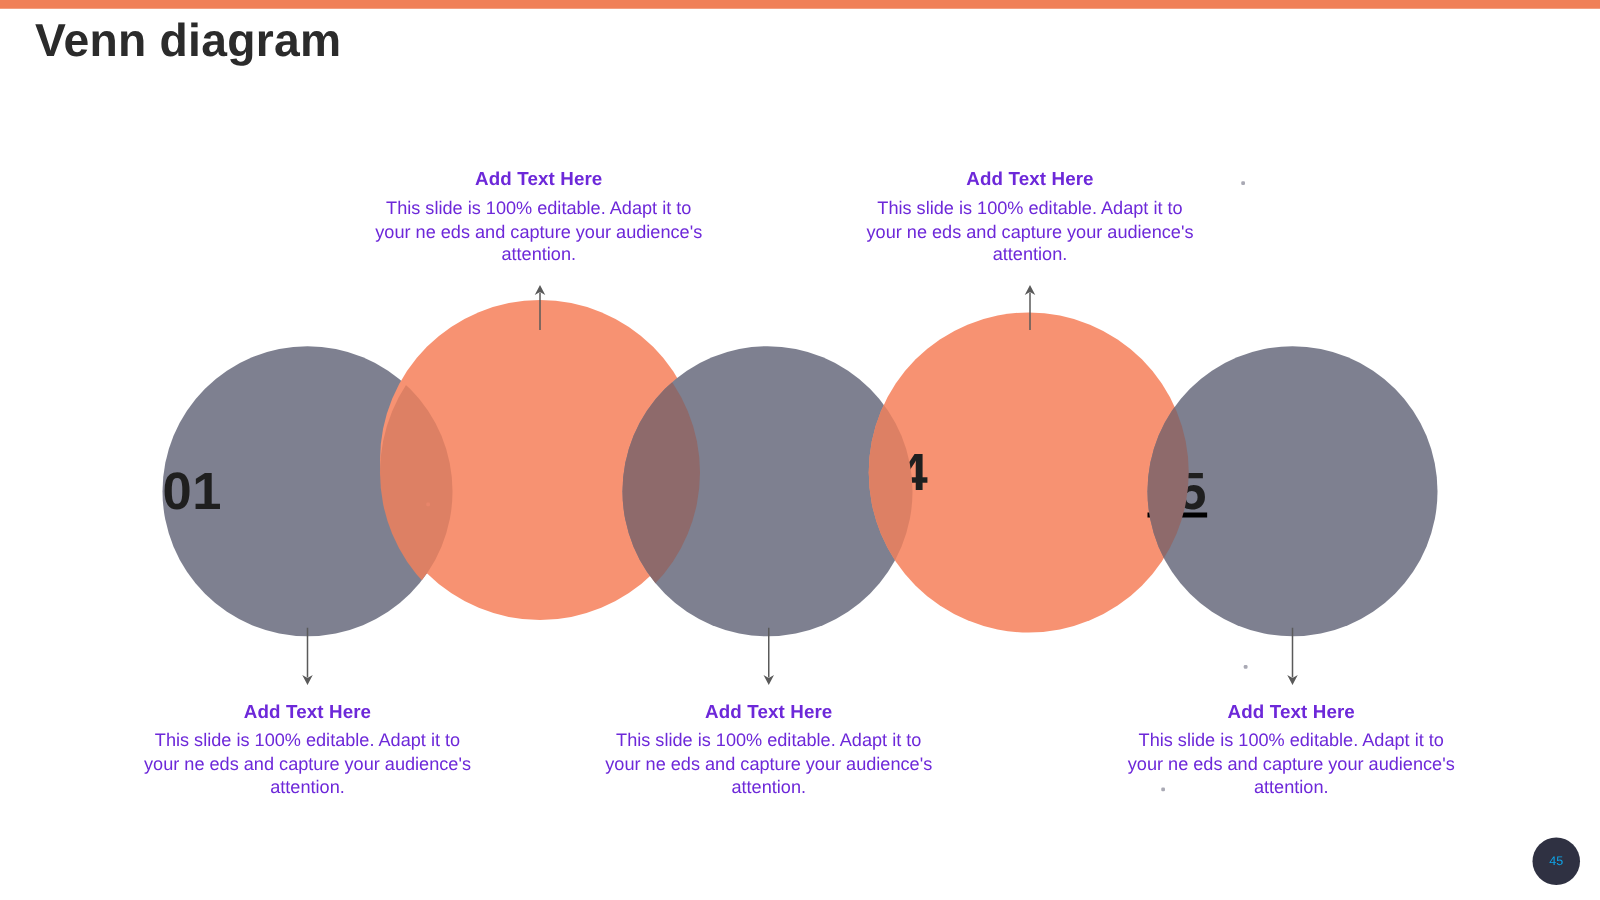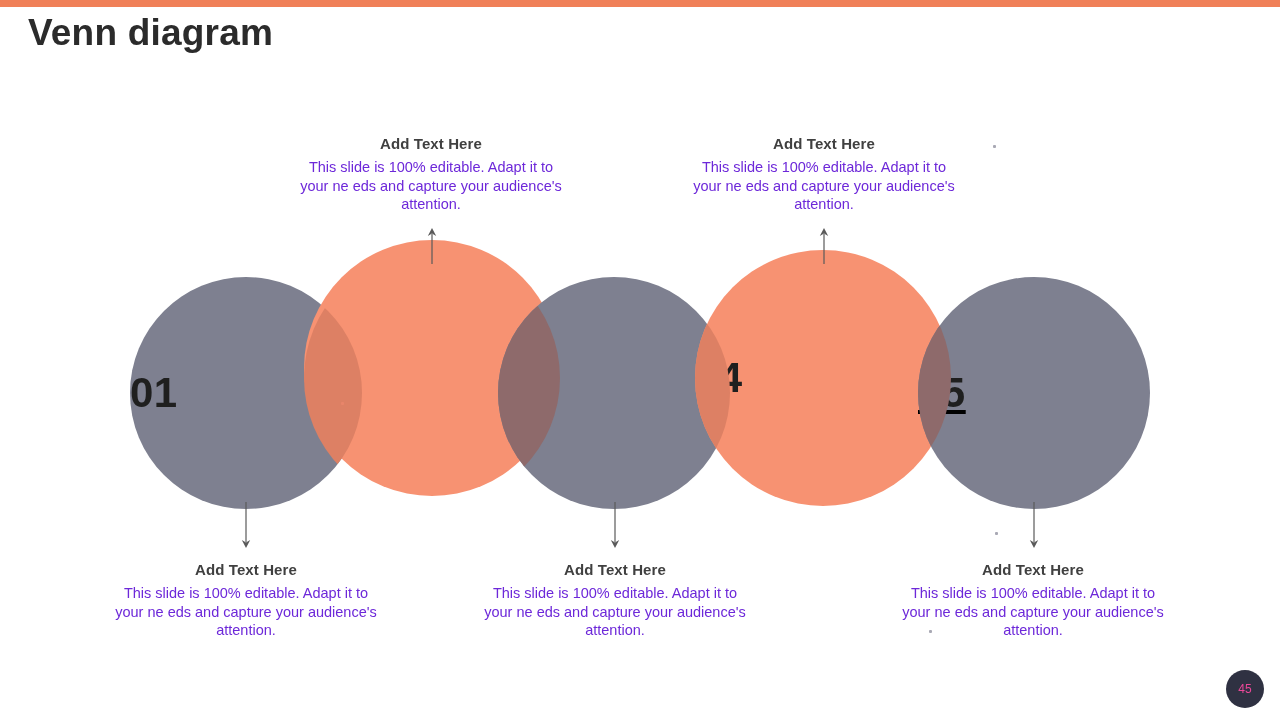--- a/index.html
+++ b/index.html
@@ -88,21 +88,21 @@
   
   .caption {
     position: absolute;
     width: 264px;
     text-align: center;
     z-index: 8;
   }
   .caption .cap-title {
     font-size: 15px;
     font-weight: 700;
-    color: #404040;
+    color: #6d28d9;
     margin: 0 0 6px 0;
     letter-spacing: 0.1px;
   }
   .caption .cap-body {
     font-size: 14.5px;
     font-weight: 400;
     color: #6d28d9;
     line-height: 1.28;
     margin: 0;
   }
@@ -128,22 +128,22 @@
 
   
   .page-badge {
     position: absolute;
     right: 16px;
     bottom: 12px;
     width: 38px;
     height: 38px;
     border-radius: 50%;
     background: #2f3142;
-    color: #ec4899;
-    font-size: 12px;
+    color: #0ea5e9;
+    font-size: 10px;
     display: flex;
     align-items: center;
     justify-content: center;
     z-index: 10;
   }
 </style>
 </head>
 <body>
 
 <div class="top-bar"></div>

